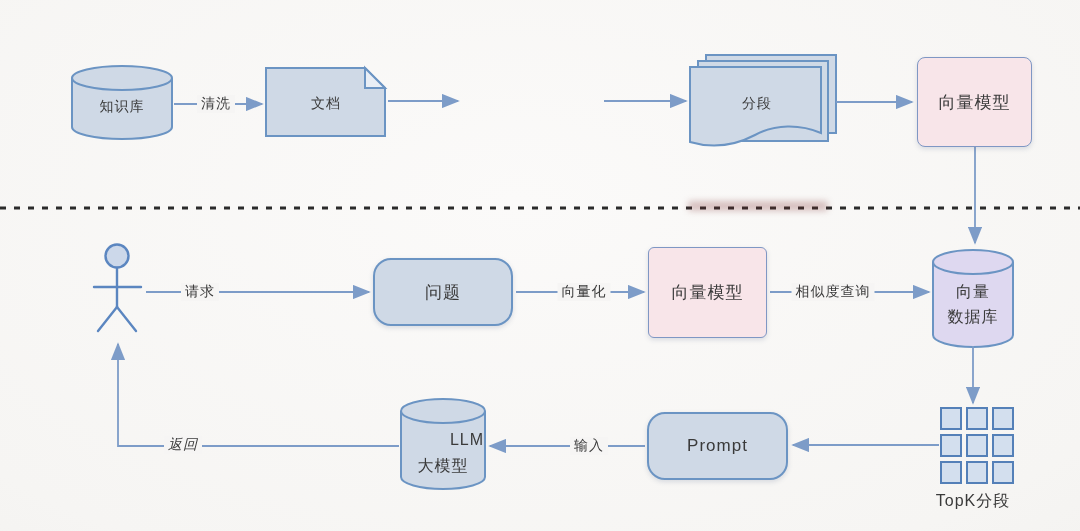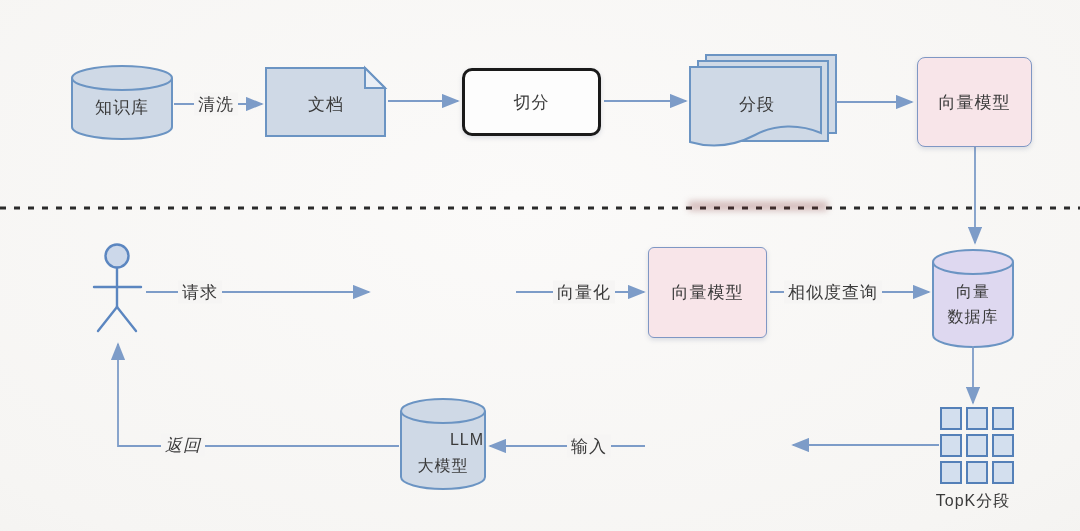--- a/index.html
+++ b/index.html
@@ -21,21 +21,21 @@
     box-shadow:0 2px 5px rgba(70,90,130,.18);
     box-sizing:border-box;
   }
   .box-blue{background:var(--node-fill,#cfd9e6);border:2px solid var(--node-border,#6b94c3);}
   .box-pink{background:var(--pink-fill,#f8e5e9);border:1.5px solid var(--pink-border,#7f97c4);}
   .box-white{background:#fdfdfd;border:3px solid var(--black-border,#1a1a1a);}
 
   
   .lbl{
     position:absolute;transform:translate(-50%,-50%);
-    font-size:17px;letter-spacing:1px;white-space:nowrap;color:var(--text,#3a3a3a);
+    font-size:14px;letter-spacing:1px;white-space:nowrap;color:var(--text,#3a3a3a);
   }
   .on-line{background:#f6f5f4;padding:0 4px;}
   .small{font-size:16px;}
 
   .watermark{
     position:absolute;left:688px;top:201px;width:140px;height:10px;
     background:rgba(125,45,45,.28);filter:blur(3px);border-radius:3px;
   }
 </style>
 </head>
@@ -109,33 +109,36 @@
       <line x1="770" y1="292" x2="929" y2="292" marker-end="url(#ah)"></line>
       <line x1="973" y1="346" x2="973" y2="403" marker-end="url(#ah)"></line>
       <line x1="939" y1="445" x2="793" y2="445" marker-end="url(#ah)"></line>
       <line x1="645" y1="446" x2="490" y2="446" marker-end="url(#ah)"></line>
       <polyline points="399,446 118,446 118,344" marker-end="url(#ah)"></polyline>
     </g>
   </svg>
 
   <div class="watermark"></div>
 
-  <div class="box box-white" style="left:462px;top:68px;width:139px;height:68px;border-radius:10px;">
-    <span>切分</span>
-  </div>
 
   <div class="box box-pink" style="left:917px;top:57px;width:115px;height:90px;border-radius:8px;">
     <span>向量模型</span>
   </div>
 
+  <div class="box box-blue" style="left:373px;top:258px;width:140px;height:68px;border-radius:18px;">
+    <span>问题</span>
+  </div>
 
   <div class="box box-pink" style="left:648px;top:247px;width:119px;height:91px;border-radius:6px;">
     <span>向量模型</span>
   </div>
 
+  <div class="box box-blue" style="left:647px;top:412px;width:141px;height:68px;border-radius:18px;">
+    <span>Prompt</span>
+  </div>
 
   <div class="lbl" style="left:122px;top:107px;">知识库</div>
   <div class="lbl" style="left:326px;top:104px;">文档</div>
   <div class="lbl" style="left:757px;top:104px;">分段</div>
   <div class="lbl small" style="left:973px;top:292px;">向量</div>
   <div class="lbl small" style="left:973px;top:317px;">数据库</div>
   <div class="lbl small" style="left:443px;top:440px;margin-left:24px;">LLM</div>
   <div class="lbl small" style="left:443px;top:466px;">大模型</div>
   <div class="lbl small" style="left:973px;top:501px;">TopK分段</div>
 

